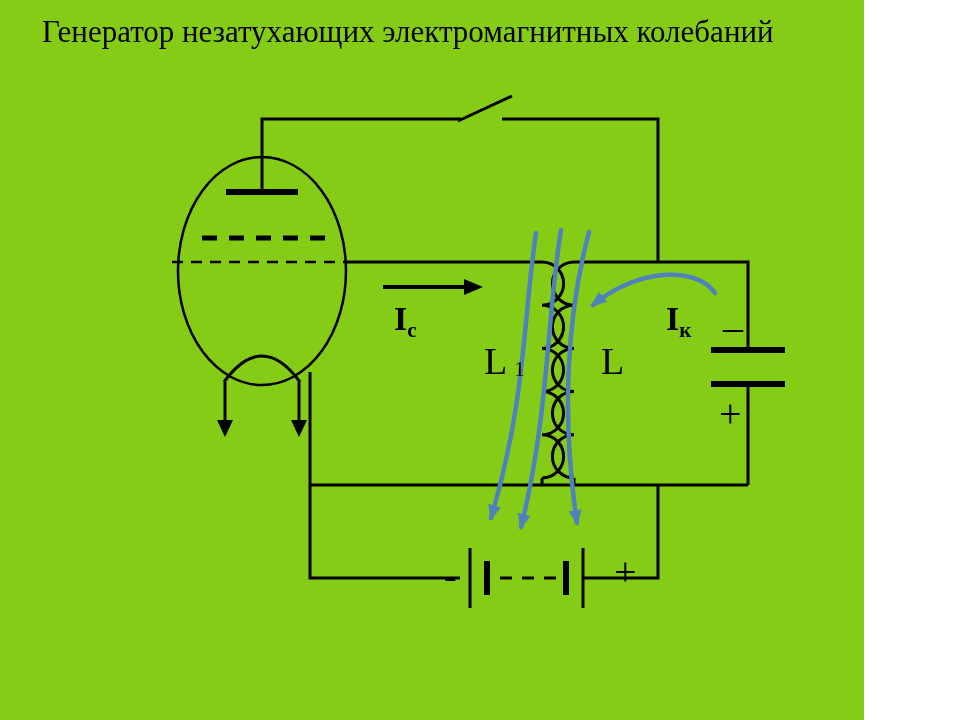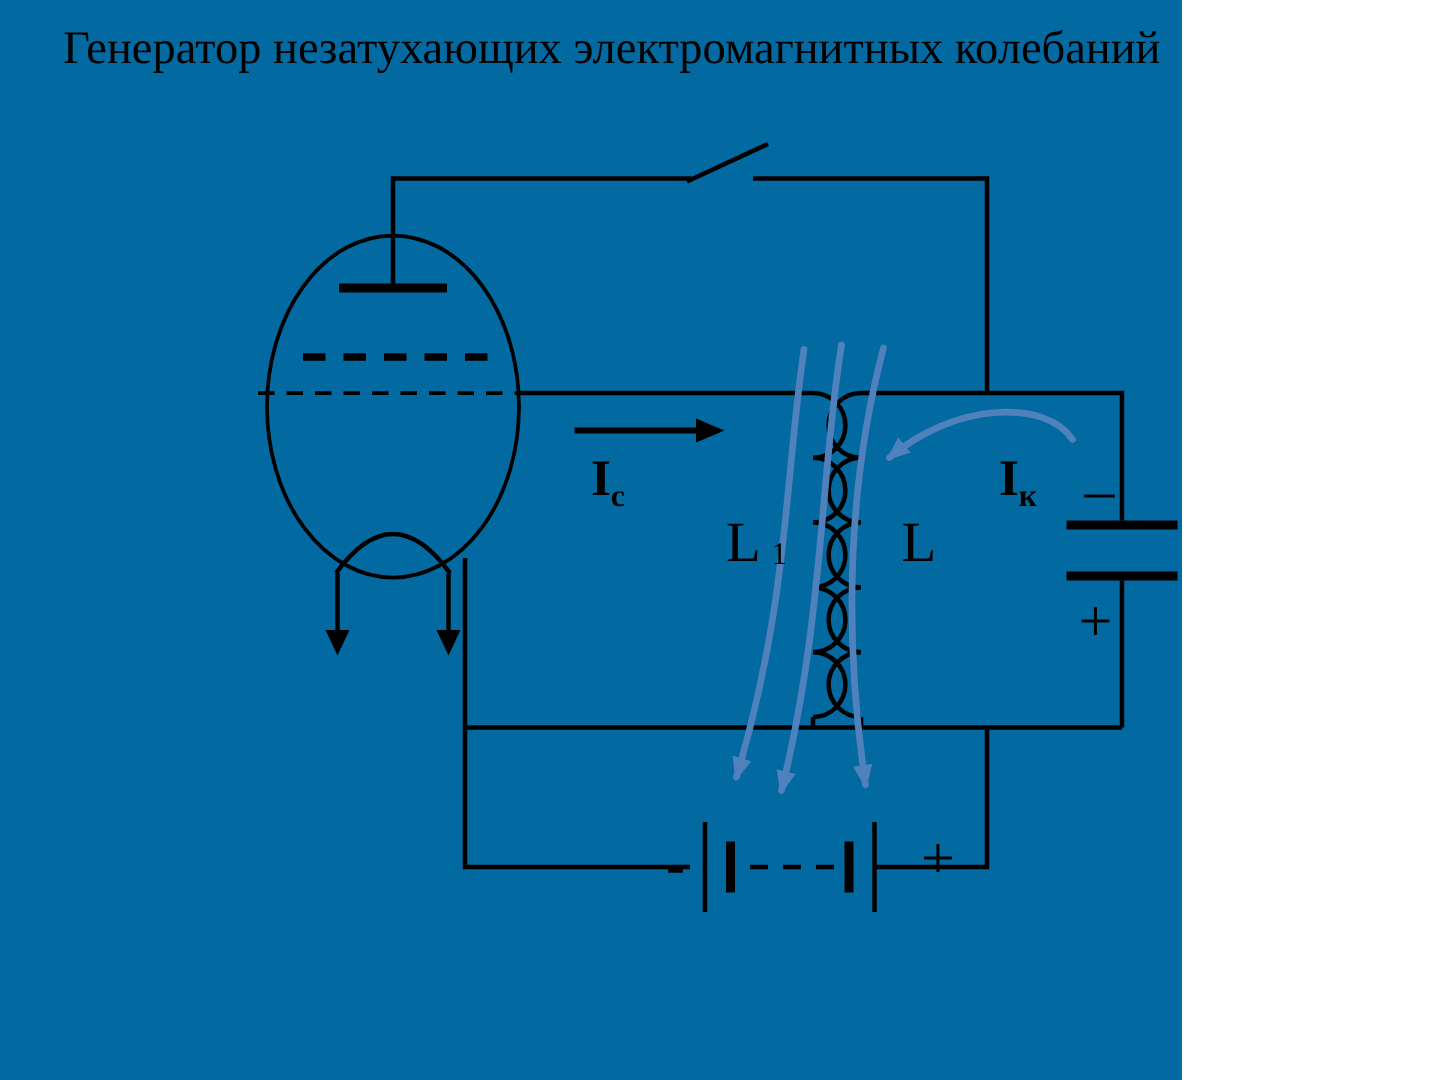--- a/index.html
+++ b/index.html
@@ -1,20 +1,20 @@
 <!DOCTYPE html>
 <html><head>
 <meta charset="utf-8">
 <style>
   html, body { margin: 0; padding: 0; background: #ffffff; }
   .stage {
     position: relative;
-    width: 788px;
+    width: 864px;
     height: 720px;
-    background: #0369a1;
+    background: #84cc16;
     overflow: hidden;
     font-family: "Liberation Serif", serif;
   }
   .stage svg { position: absolute; left: 0; top: 0; }
   text { fill: #000000; font-family: "Liberation Serif", serif; }
   .title-text { font-size: 31px; }
   .sym { font-size: 38px; }
   .sym-big { font-size: 40px; }
   .cur { font-size: 34px; font-weight: bold; }
   .sub { font-size: 21px; }

